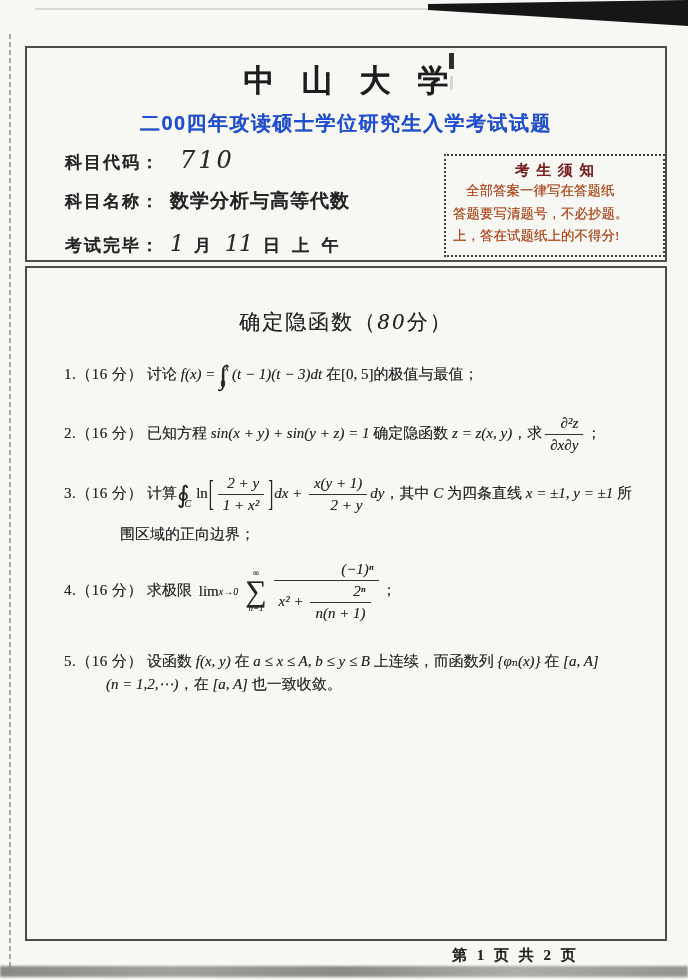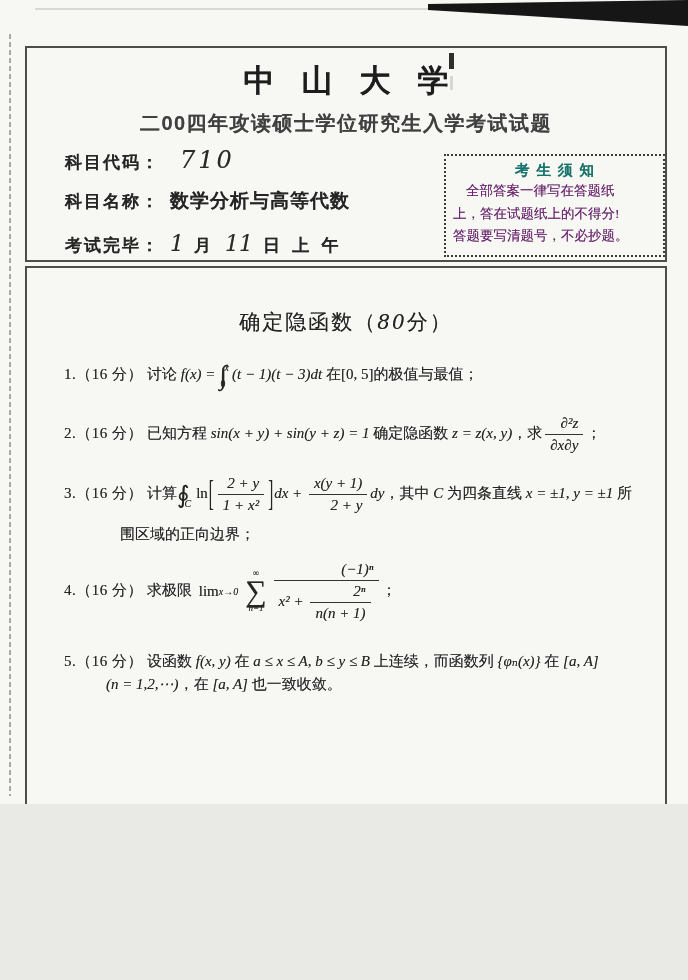--- a/index.html
+++ b/index.html
@@ -1,17 +1,17 @@
 <!DOCTYPE html>
 <html><head>
 <meta charset="utf-8">
 <style>
   html,body { margin:0; padding:0; background:#e9e9e6; }
   .page {
-    position:relative; width:688px; height:804px; margin:0 auto;
+    position:relative; width:688px; height:980px; margin:0 auto;
     background:#f7f7f4; overflow:hidden;
     font-family:"Liberation Serif","DejaVu Serif",serif;
     color:#252525;
     text-shadow:0 0 .4px rgba(50,50,50,.55);
   }
   
   .scan-top-line { position:absolute; left:35px; top:8px; width:408px; height:2px; background:#cbcbc6; opacity:.7; }
   .scan-top-wedge { position:absolute; left:428px; top:0; width:260px; height:26px; background:#161616;
     clip-path:polygon(0 15%, 100% 0, 100% 100%, 0 38%); }
   .scan-left-line { position:absolute; left:9px; top:34px; bottom:8px; width:2px; opacity:.85;
@@ -20,34 +20,34 @@
     background:linear-gradient(90deg,#6e6e6a,#8d8d88 25%,#6f6f6b 50%,#9c9c97 75%,#7c7c77);
     filter:blur(1.2px); }
   .scan-blot { position:absolute; left:449px; top:53px; width:5px; height:16px; background:#2e2e2e;
     box-shadow:0 22px 0 -1px #55555233; }
   
   .header-box { position:absolute; left:25px; top:46px; width:642px; height:216px;
     border:2px solid #4d4d4b; box-sizing:border-box; }
   .uni-title { margin-top:12px; text-align:center; font-family:"Liberation Sans","DejaVu Sans",sans-serif;
     font-size:31px; font-weight:700; letter-spacing:27px; padding-left:27px; color:#1d1d1d; }
   .subtitle { margin-top:8px; text-align:center; font-family:"Liberation Sans","DejaVu Sans",sans-serif;
-    font-size:20px; font-weight:700; letter-spacing:1.5px; color:#404040; }
+    font-size:20px; font-weight:700; letter-spacing:1.5px; color:#1d4ed8; }
   .field-row { position:absolute; left:30px; white-space:nowrap;margin-left:8px; }
   .row-code { top:98px; } .row-name { top:140px; } .row-time { top:183px; }
   .flabel { font-size:17px; font-weight:700; letter-spacing:2px; }
   .fvalue { font-family:"Liberation Sans","DejaVu Sans",sans-serif; font-size:19px; font-weight:700; margin-left:6px; letter-spacing:1px; }
   .fprint { font-size:17px; font-weight:700; letter-spacing:4px; }
   .hw { font-family:"DejaVu Serif",serif; font-style:italic; font-weight:400; color:#2a2a2a; }
   .hw-code { font-size:24px; margin-left:16px; letter-spacing:3px; }
   .hw-time { font-size:22px; margin:0 6px; }
   .notice-box { position:absolute; left:417px; top:106px; width:221px; height:103px; box-sizing:border-box;
     border:2.5px dotted #3c3c3a; padding:5px 7px 0; }
   .notice-title { text-align:center; font-family:"Liberation Sans","DejaVu Sans",sans-serif;
-    font-size:14.5px; font-weight:700; letter-spacing:7px; padding-left:7px; color:#0f766e; }
-  .notice-line { font-size:13.5px; line-height:1.68; color:#701a75; }
+    font-size:14.5px; font-weight:700; letter-spacing:7px; padding-left:7px; color:#7f1d1d; }
+  .notice-line { font-size:13.5px; line-height:1.68; color:#c2410c; }
   .notice-indent { padding-left:13px; }
   
   .main-box { position:absolute; left:25px; top:266px; width:642px; height:675px;
     border:2px solid #4d4d4b; box-sizing:border-box; }
   .section-title { position:absolute; top:40px; left:0; width:100%; text-align:center;
     font-size:21px; letter-spacing:2px; font-weight:500; color:#242424; }
   .score-val { font-family:"DejaVu Serif",serif; font-style:italic; font-size:20px; }
   .problem { position:absolute; left:37px; right:8px; font-size:15px; line-height:1.55; }
   .p1 { top:92px; } .p2 { top:146px; } .p3 { top:206px; } .p4 { top:292px; } .p5 { top:382px; }
   .plabel { letter-spacing:.5px; margin-right:4px; }
@@ -110,22 +110,22 @@
       <span class="flabel">考试完毕：</span>
       <span class="hw hw-time">1</span>
       <span class="fprint">月</span>
       <span class="hw hw-time">11</span>
       <span class="fprint">日 上 午</span>
     </div>
 
     <div class="notice-box">
       <div class="notice-title">考生须知</div>
       <div class="notice-line notice-indent">全部答案一律写在答题纸</div>
+      <div class="notice-line">答题要写清题号，不必抄题。</div>
       <div class="notice-line">上，答在试题纸上的不得分!</div>
-      <div class="notice-line">答题要写清题号，不必抄题。</div>
     </div>
   </div>
 
   <div class="main-box">
     <div class="section-title"><span>确定隐函数</span><span>（</span><span class="score-val">80</span><span>分）</span></div>
 
     <div class="problem p1">
       <span class="plabel">1.（16 分）</span><span>讨论 </span><span class="mi">f(x) = </span><span class="intwrap"><span class="intop">∫</span><span class="intlims">
             <span class="u mi">x</span>
             <span class="l">0</span>

